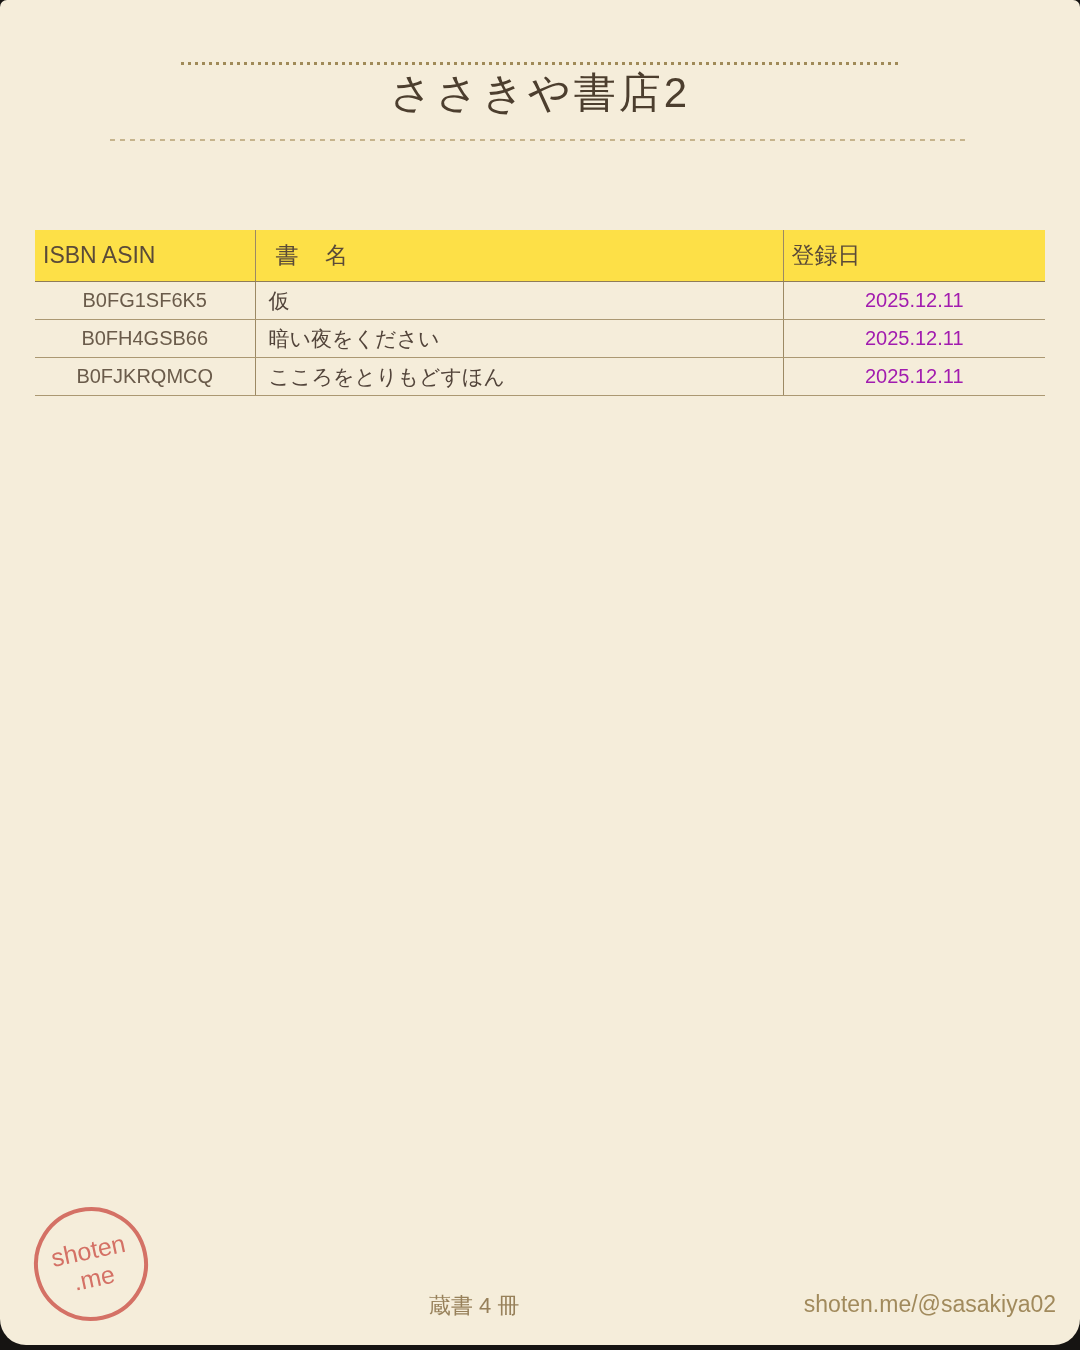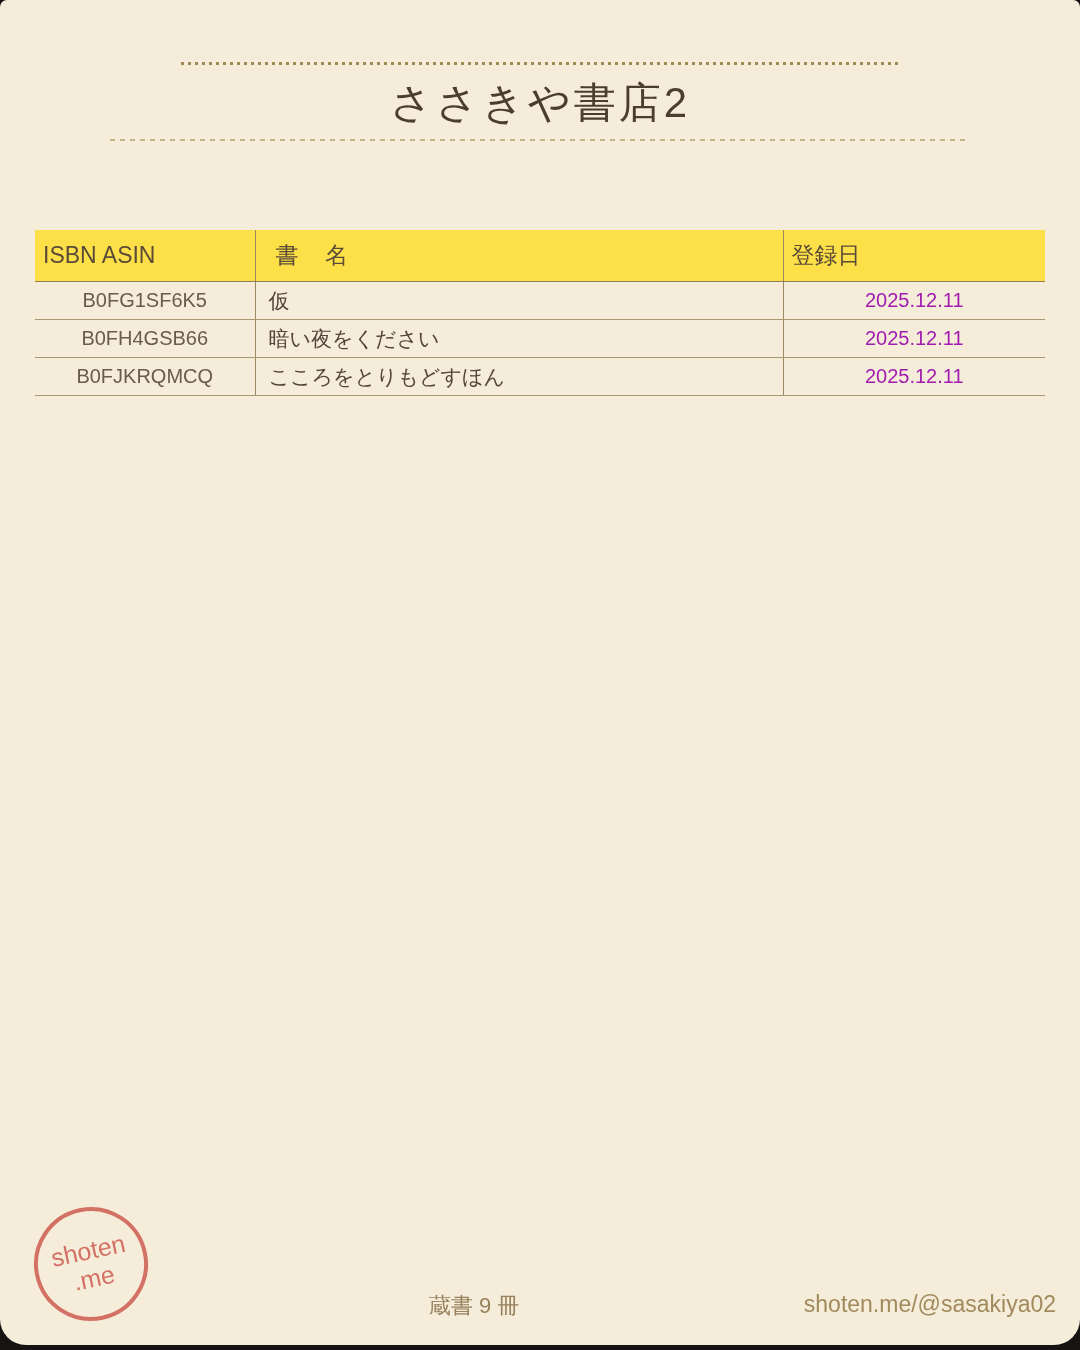--- a/index.html
+++ b/index.html
@@ -30,21 +30,21 @@
     color: #8c7453;
   }
   .rule-dotted {
     position: absolute;
     top: 62px; left: 181px;
     width: 718px; height: 3px;
     background: repeating-linear-gradient(90deg, #a08a58 0 3px, transparent 3px 7px);
   }
   .shop-name {
     position: absolute;
-    top: 75px; left: 0; right: 0;
+    top: 65px; left: 0; right: 0;
     margin: 0;
     text-align: center;
     font-size: 42px;
     font-weight: 500;
     letter-spacing: 3px;
     color: #4c3e2e;
   }
   .rule-dashed {
     position: absolute;
     top: 139px; left: 110px;
@@ -183,16 +183,16 @@
     </tbody>
   </table>
 
   <div class="stamp">
     <div class="stamp-inner">
       <span>shoten</span>
       <span>.me</span>
     </div>
   </div>
 
-  <div class="collection-count">蔵書 9 冊</div>
+  <div class="collection-count">蔵書 4 冊</div>
   <div class="profile-url">shoten.me/@sasakiya02</div>
 
 </div>
 
 </body></html>

